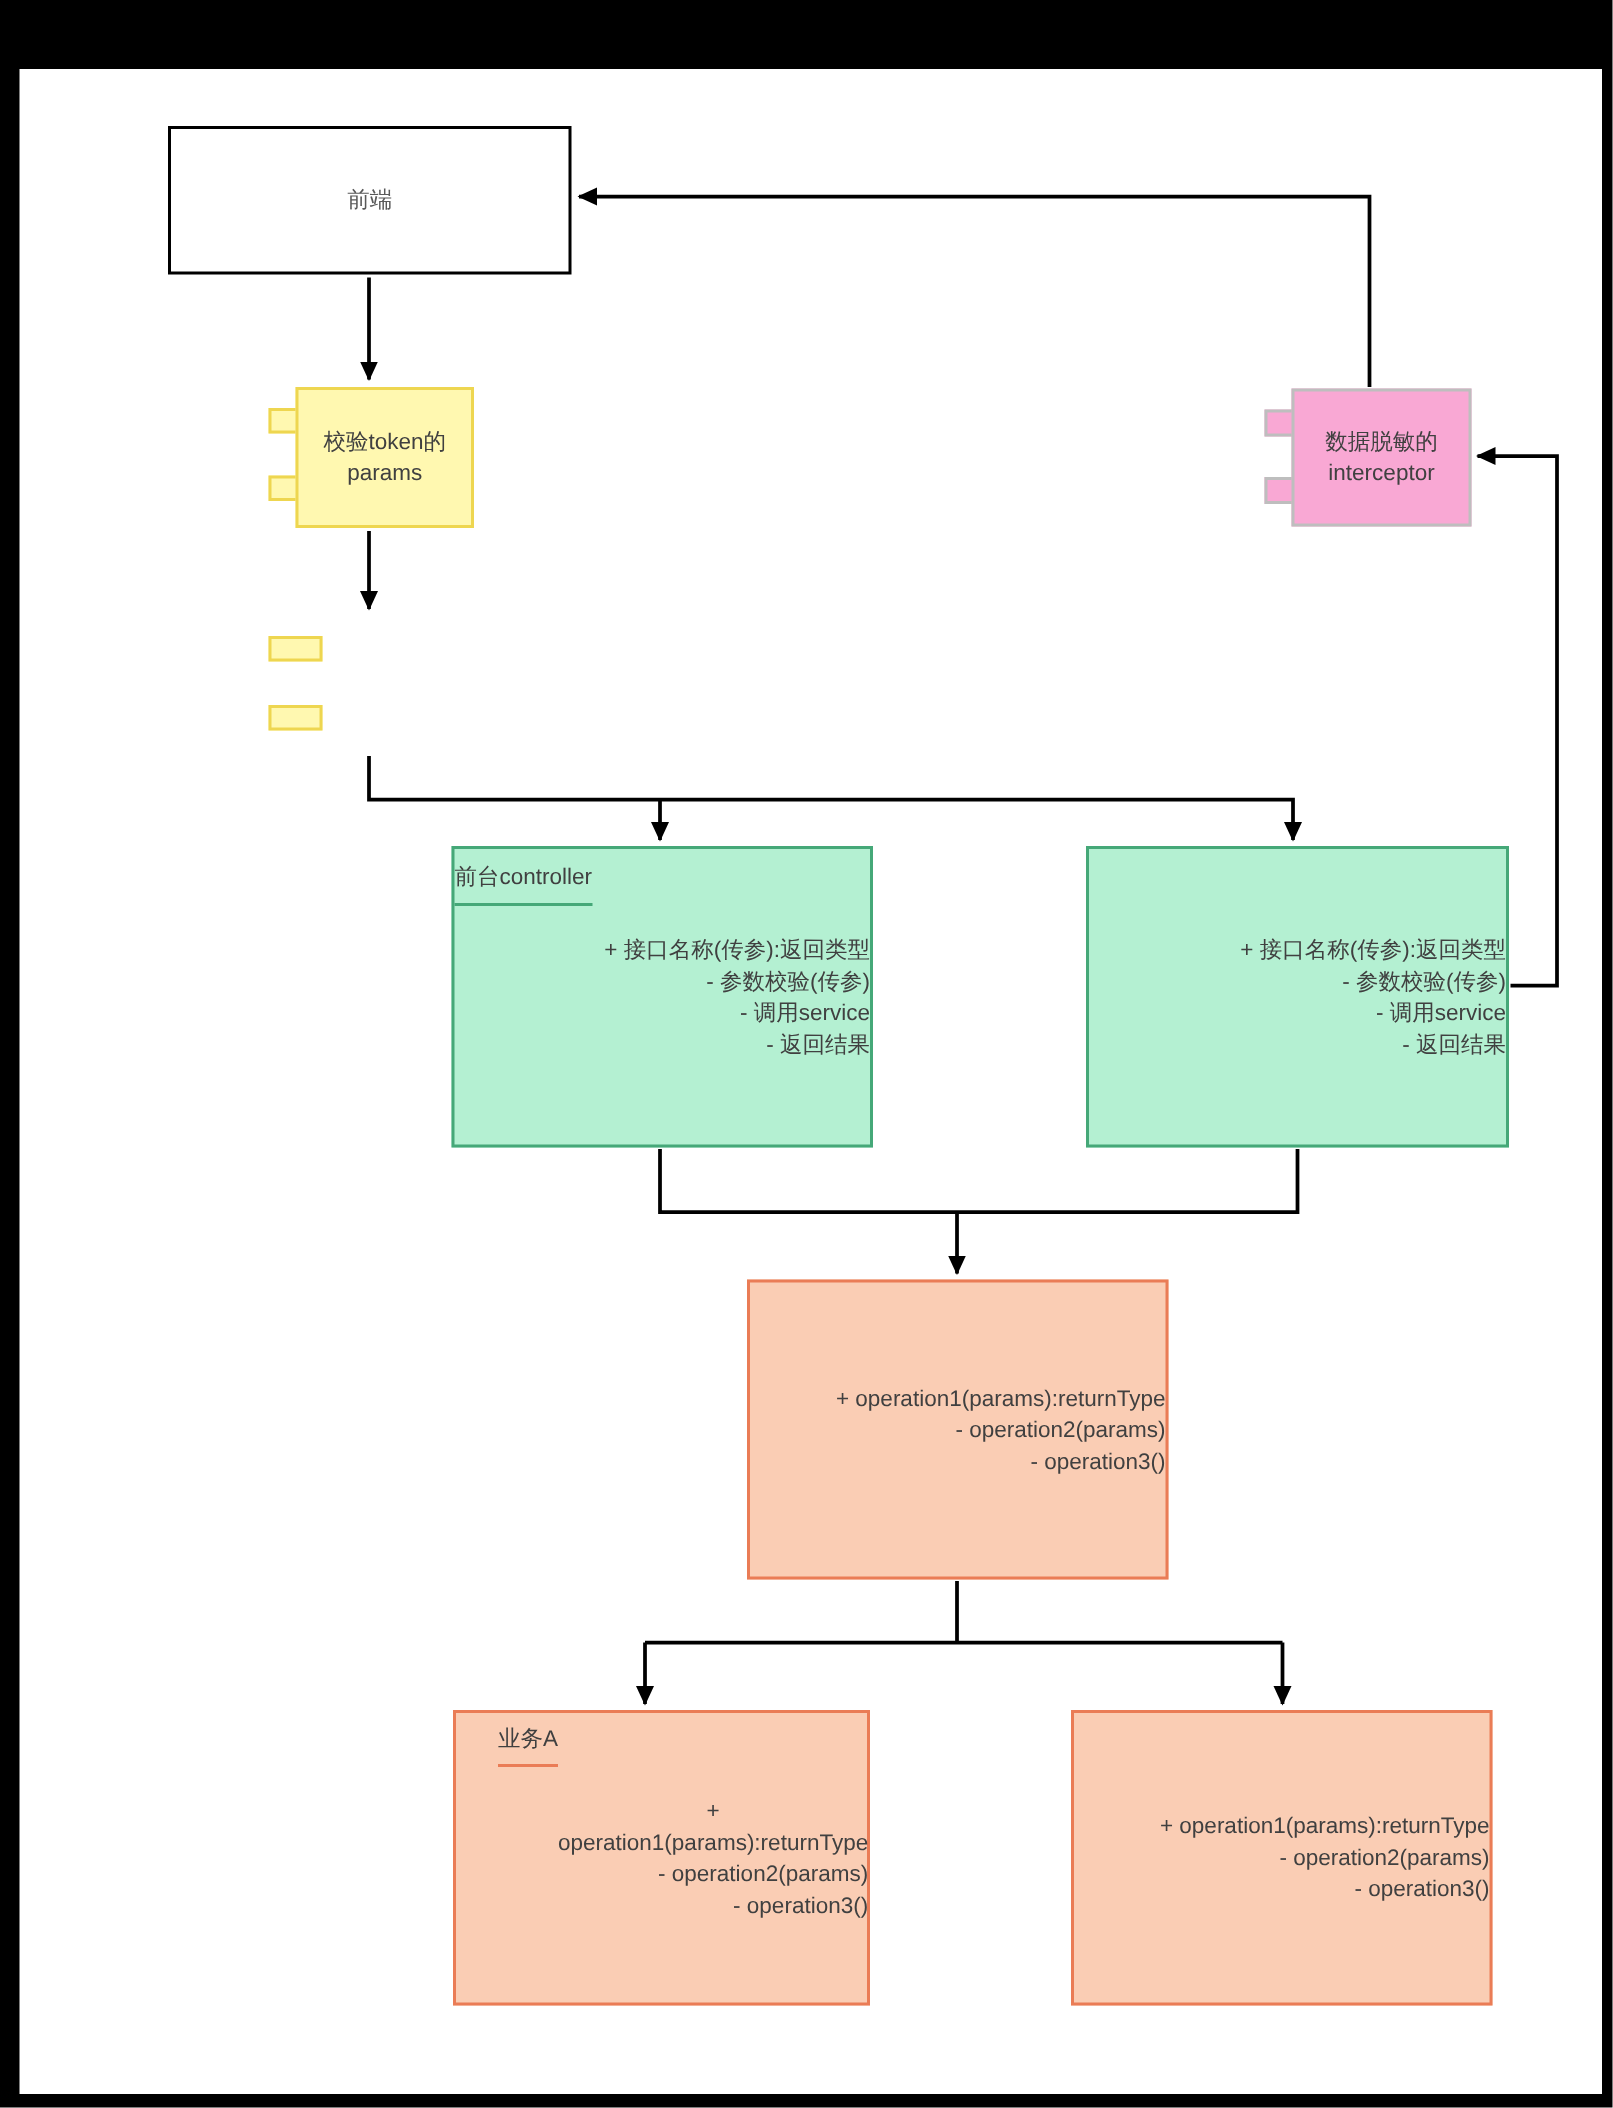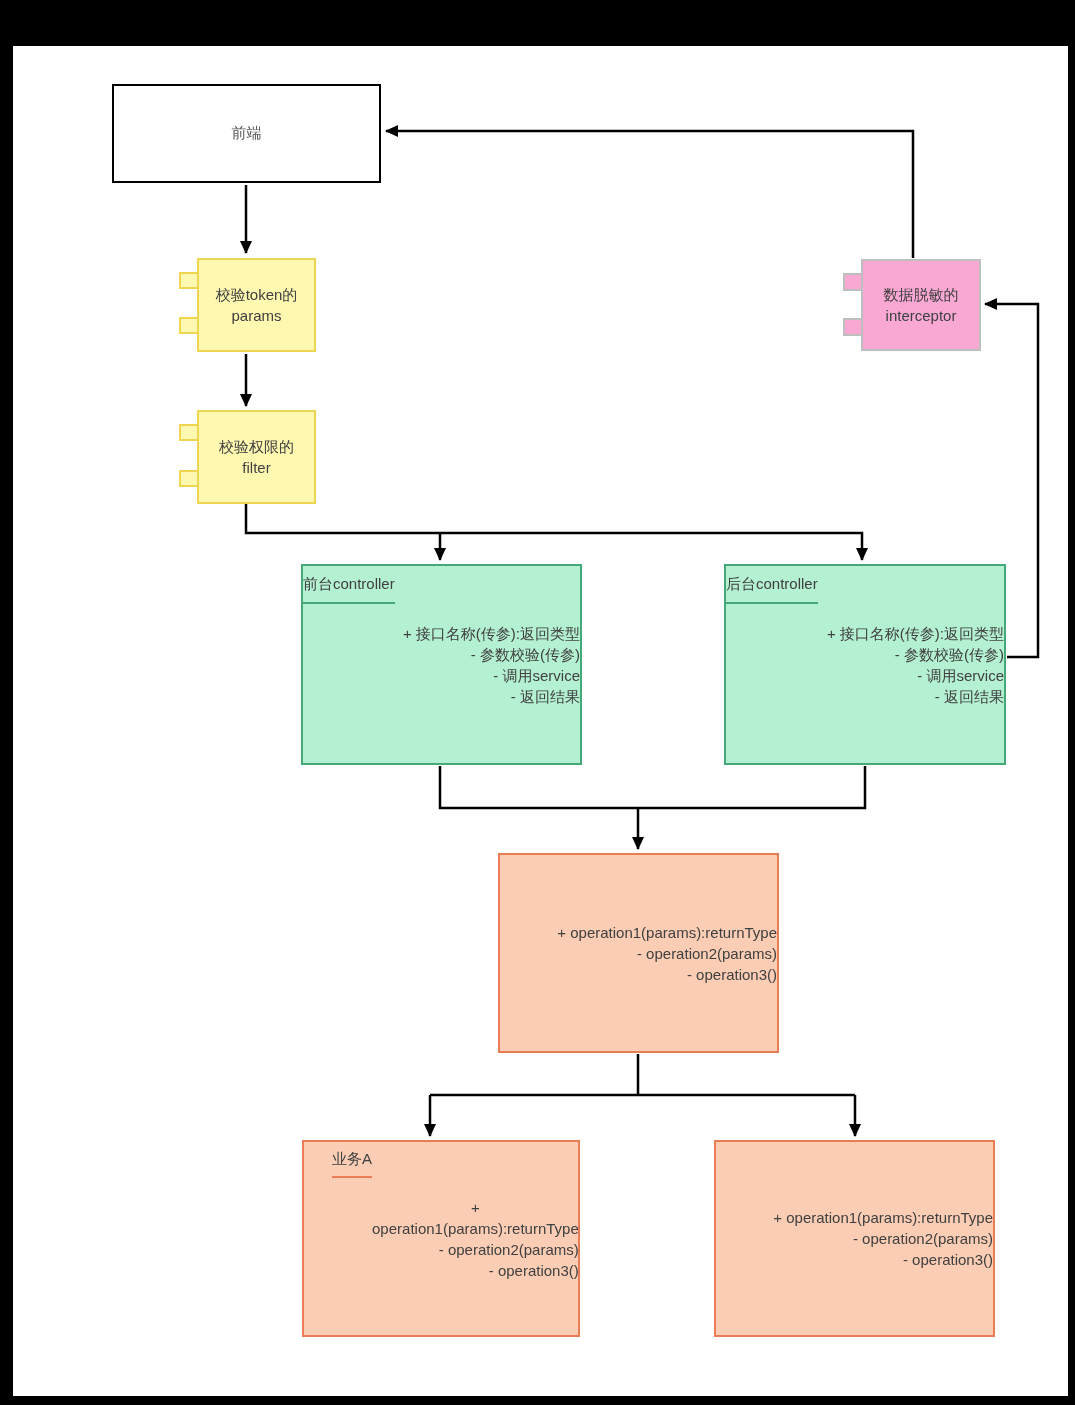--- a/index.html
+++ b/index.html
@@ -118,24 +118,20 @@
     <div class="tab tab2"></div>
     <div class="main">
       <span>校验token的</span>
       <span>params</span>
     </div>
   </div>
 
   <div class="node component comp-yellow perm-filter">
     <div class="tab tab1"></div>
     <div class="tab tab2"></div>
-    <div class="main">
-      <span>校验权限的</span>
-      <span>filter</span>
-    </div>
   </div>
 
   <div class="node component comp-gray interceptor">
     <div class="tab tab1"></div>
     <div class="tab tab2"></div>
     <div class="main">
       <span>数据脱敏的</span>
       <span>interceptor</span>
     </div>
   </div>
@@ -144,21 +140,20 @@
     <div class="hdr">前台controller</div>
     <div class="bdy">
       <div>+ 接口名称(传参):返回类型</div>
       <div>- 参数校验(传参)</div>
       <div>- 调用service</div>
       <div>- 返回结果</div>
     </div>
   </div>
 
   <div class="node classbox cb-green back-controller">
-    <div class="hdr">后台controller</div>
     <div class="bdy">
       <div>+ 接口名称(传参):返回类型</div>
       <div>- 参数校验(传参)</div>
       <div>- 调用service</div>
       <div>- 返回结果</div>
     </div>
   </div>
 
   <div class="node classbox cb-orange v-service">
     <div class="bdy">

